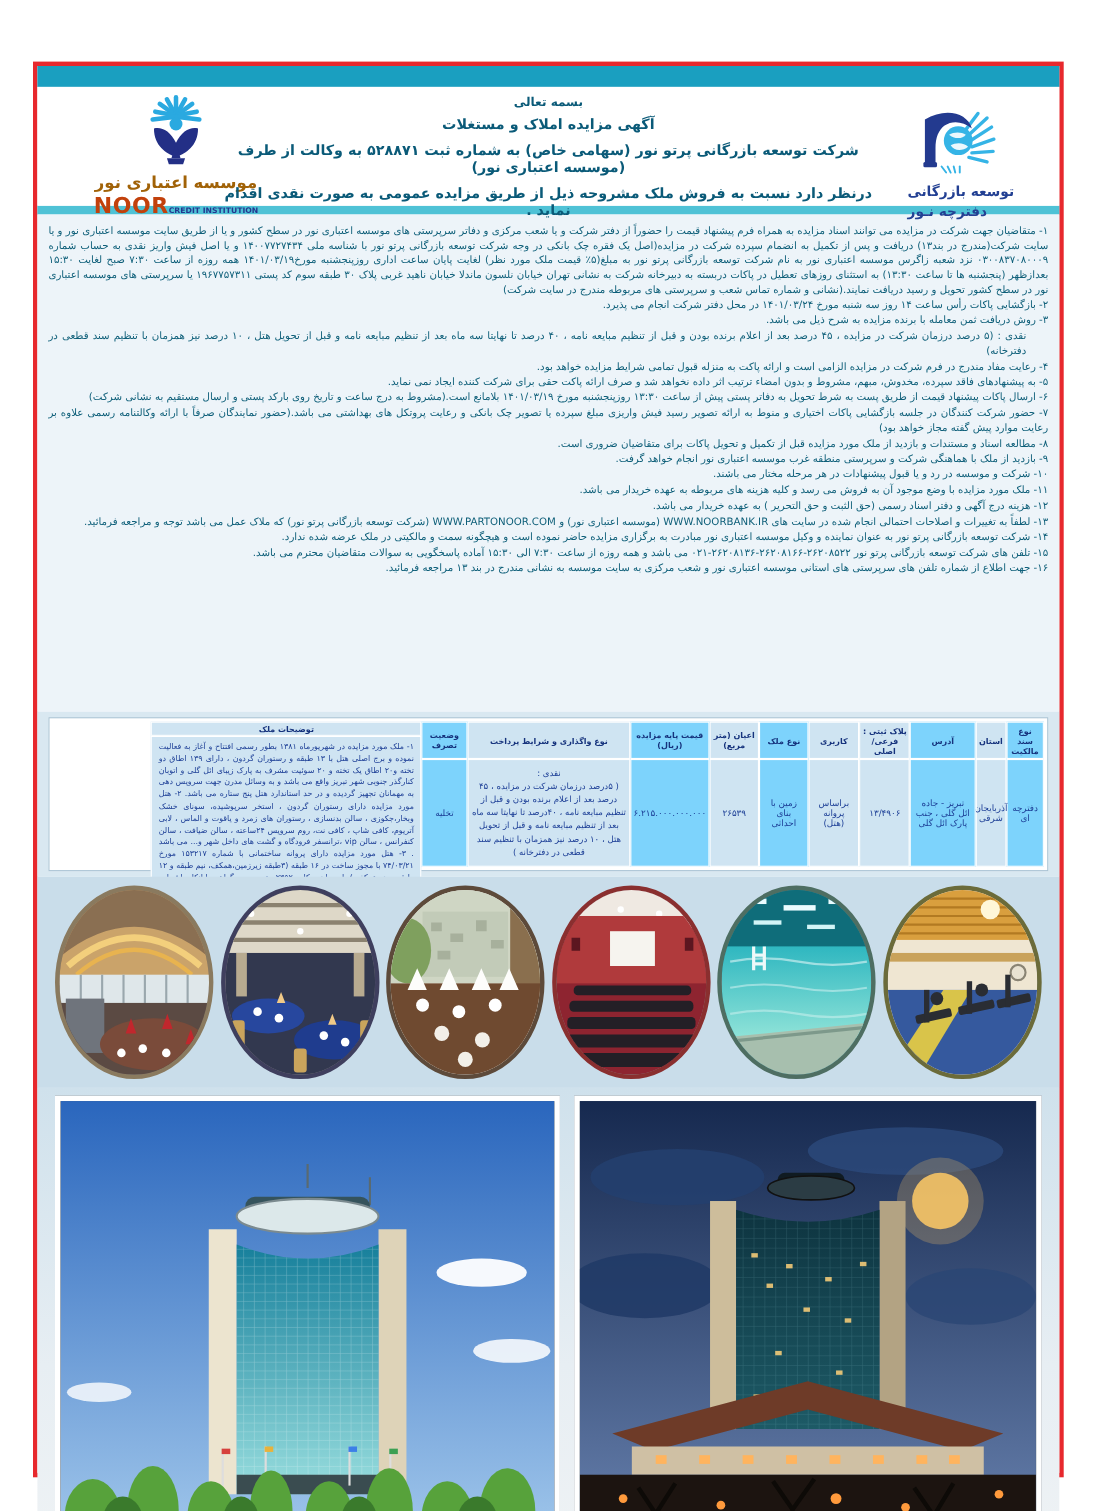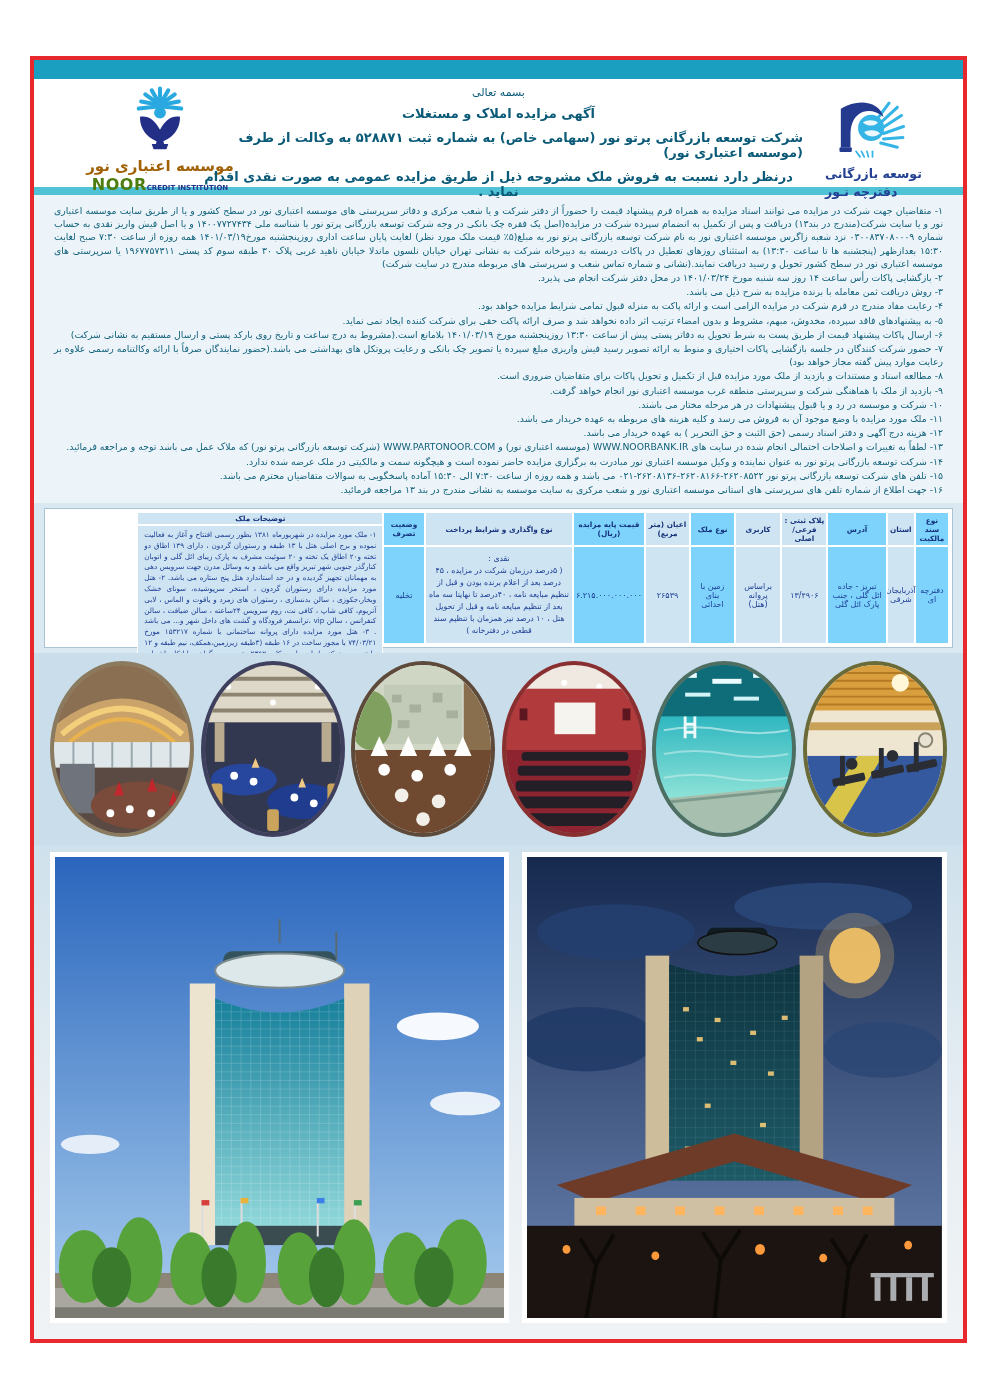--- a/index.html
+++ b/index.html
@@ -4,32 +4,32 @@
 <style>
   html,body{margin:0;padding:0;background:#fff;}
   *{box-sizing:border-box;font-family:"DejaVu Sans","Liberation Sans",sans-serif;}
   .page{position:relative;width:1000px;height:1374px;background:#fff;overflow:hidden;margin:0 auto;}
   .frame{position:absolute;left:30px;top:56px;width:937px;height:1287px;border:4px solid #e7282d;background:#fff;display:flex;flex-direction:column;}
   .topbar{height:19px;background:#1a9fc0;flex:none;}
   .divider{height:8px;background:#4fc2d6;flex:none;}
   
   .header{height:108px;position:relative;background:#fff;flex:none;}
   .hcenter{position:absolute;left:160px;right:160px;top:7px;text-align:center;color:#0a5a78;direction:rtl;}
-  .hcenter .l1{font-size:11px;font-weight:normal;margin-bottom:7px;text-align:center;}
+  .hcenter .l1{font-size:11px;font-weight:bold;margin-bottom:7px;text-align:center;}
   .hcenter .l2{font-size:13px;font-weight:bold;margin-bottom:9px;}
-  .hcenter .l3{font-size:13px;font-weight:bold;margin-bottom:9px;text-align:right;}
+  .hcenter .l3{font-size:13px;font-weight:bold;margin-bottom:9px;}
   .hcenter .l4{font-size:13px;font-weight:bold;}
   .logoL{position:absolute;left:26px;top:6px;width:200px;text-align:center;}
   .logoL .fa{font-size:15px;font-weight:bold;color:#a16207;direction:rtl;margin-top:2px;}
-  .logoL .en b{font-size:16px;color:#4d7c0f;letter-spacing:.5px;}
+  .logoL .en b{font-size:20px;color:#c2410c;letter-spacing:.5px;}
   .logoL .en span{font-size:7px;font-weight:bold;color:#23368f;}
   .logoR{position:absolute;right:6px;top:20px;width:132px;text-align:left;}
   .logoR .t{font-size:12.5px;font-weight:bold;color:#234093;direction:rtl;line-height:1.45;}
   
-  .terms{height:308px;background:#edf4f9;padding:9px 20px 0;direction:rtl;color:#0e5f79;font-size:9.3px;line-height:13.2px;text-align:justify;overflow:hidden;flex:none;}
+  .terms{height:452px;background:#edf4f9;padding:9px 10px 0;direction:rtl;color:#0e5f79;font-size:9.3px;line-height:13.2px;text-align:justify;overflow:hidden;flex:none;}
   .terms p{margin:0 0 1px;}
   .terms .cash{padding-right:20px;}
   
   .tableband{height:150px;background:#d9e8f1;padding:5px 10px;flex:none;}
   .tpanel{background:#fff;border:1px solid #a9c3d4;height:140px;padding:3px;}
   .ttable{display:flex;direction:rtl;height:132px;}
   .tcol{display:flex;flex-direction:column;}
   .tcol .hd{height:34px;display:flex;align-items:center;justify-content:center;text-align:center;font-size:7.3px;font-weight:bold;color:#16337d;border:1px solid #fff;padding:1px 2px;direction:rtl;}
   .tcol .bd{flex:1;display:flex;align-items:center;justify-content:center;text-align:center;font-size:8px;color:#1c3e96;border:1px solid #fff;padding:2px 3px;direction:rtl;}
   .tone-b{background:#cfe4f2;}
@@ -115,20 +115,21 @@
         </div>
       </div>
     </div>
 
     <div class="divider"></div>
 
     <div class="terms">
       <p>۱-   متقاضیان جهت شرکت در مزایده می توانند اسناد مزایده به همراه فرم پیشنهاد قیمت را حضوراً از دفتر شرکت و یا شعب مرکزی و دفاتر سرپرستی های موسسه اعتباری نور در سطح کشور و یا از طریق سایت موسسه اعتباری نور و یا سایت شرکت(مندرج در بند۱۳) دریافت و پس از تکمیل به انضمام سپرده شرکت در مزایده(اصل یک فقره چک بانکی در وجه شرکت توسعه بازرگانی پرتو نور با شناسه ملی ۱۴۰۰۷۷۲۷۴۳۴ و یا اصل فیش واریز نقدی به حساب شماره ۰۳۰۰۸۳۷۰۸۰۰۰۹ نزد شعبه زاگرس موسسه اعتباری نور به نام شرکت توسعه بازرگانی پرتو نور به مبلغ(۵٪ قیمت ملک مورد نظر) لغایت پایان ساعت اداری روزپنجشنبه مورخ۱۴۰۱/۰۳/۱۹ همه روزه از ساعت ۷:۳۰ صبح لغایت ۱۵:۳۰ بعدازظهر (پنجشنبه ها تا ساعت ۱۳:۳۰) به استثنای روزهای تعطیل در پاکات دربسته به دبیرخانه شرکت به نشانی تهران خیابان نلسون ماندلا خیابان ناهید غربی پلاک ۳۰ طبقه سوم کد پستی ۱۹۶۷۷۵۷۳۱۱ یا سرپرستی های موسسه اعتباری نور در سطح کشور تحویل و رسید دریافت نمایند.(نشانی و شماره تماس شعب و سرپرستی های مربوطه مندرج در سایت شرکت)</p>
       <p>۲-   بازگشایی پاکات رأس ساعت ۱۴ روز سه شنبه مورخ ۱۴۰۱/۰۳/۲۴ در محل دفتر شرکت انجام می پذیرد.</p>
       <p>۳-   روش دریافت ثمن معامله با برنده مزایده به شرح ذیل می باشد.</p>
+      <p class="cash">نقدی : (۵ درصد درزمان شرکت در مزایده ، ۴۵ درصد بعد از اعلام برنده بودن و قبل از تنظیم مبایعه نامه ، ۴۰ درصد تا نهایتا سه ماه بعد از تنظیم مبایعه نامه و قبل از تحویل هتل ، ۱۰ درصد نیز همزمان با تنظیم سند قطعی در دفترخانه)</p>
       <p>۴-  رعایت مفاد مندرج در فرم شرکت در مزایده الزامی است و ارائه پاکت به منزله قبول تمامی شرایط مزایده خواهد بود.</p>
       <p>۵-   به پیشنهادهای فاقد سپرده، مخدوش، مبهم، مشروط و بدون امضاء ترتیب اثر داده نخواهد شد و صرف ارائه پاکت حقی برای شرکت کننده ایجاد نمی نماید.</p>
       <p>۶-   ارسال پاکات پیشنهاد قیمت از طریق پست به شرط تحویل به دفاتر پستی پیش از ساعت ۱۳:۳۰ روزپنجشنبه مورخ ۱۴۰۱/۰۳/۱۹ بلامانع است.(مشروط به درج ساعت و تاریخ روی بارکد پستی و ارسال مستقیم به نشانی شرکت)</p>
       <p>۷-   حضور شرکت کنندگان در جلسه بازگشایی پاکات اختیاری و منوط به ارائه تصویر رسید فیش واریزی مبلغ سپرده یا تصویر چک بانکی و رعایت پروتکل های بهداشتی می باشد.(حضور نمایندگان صرفاً با ارائه وکالتنامه رسمی علاوه بر رعایت موارد پیش گفته مجاز خواهد بود)</p>
       <p>۸-   مطالعه اسناد و مستندات و بازدید از ملک مورد مزایده قبل از تکمیل و تحویل پاکات برای متقاضیان ضروری است.</p>
       <p>۹-   بازدید از ملک با هماهنگی شرکت و سرپرستی منطقه غرب موسسه اعتباری نور انجام خواهد گرفت.</p>
       <p>۱۰-  شرکت و موسسه در رد و یا قبول پیشنهادات در هر مرحله مختار می باشند.</p>
       <p>۱۱-  ملک مورد مزایده با وضع موجود آن به فروش می رسد و کلیه هزینه های مربوطه به عهده خریدار می باشد.</p>
       <p>۱۲-  هزینه درج آگهی و دفتر اسناد رسمی (حق الثبت و حق التحریر ) به عهده خریدار می باشد.</p>
       <p>۱۳-  لطفاً به تغییرات و اصلاحات احتمالی انجام شده در سایت های WWW.NOORBANK.IR (موسسه اعتباری نور) و WWW.PARTONOOR.COM (شرکت توسعه بازرگانی پرتو نور) که ملاک عمل می باشد توجه و مراجعه فرمائید.</p>

